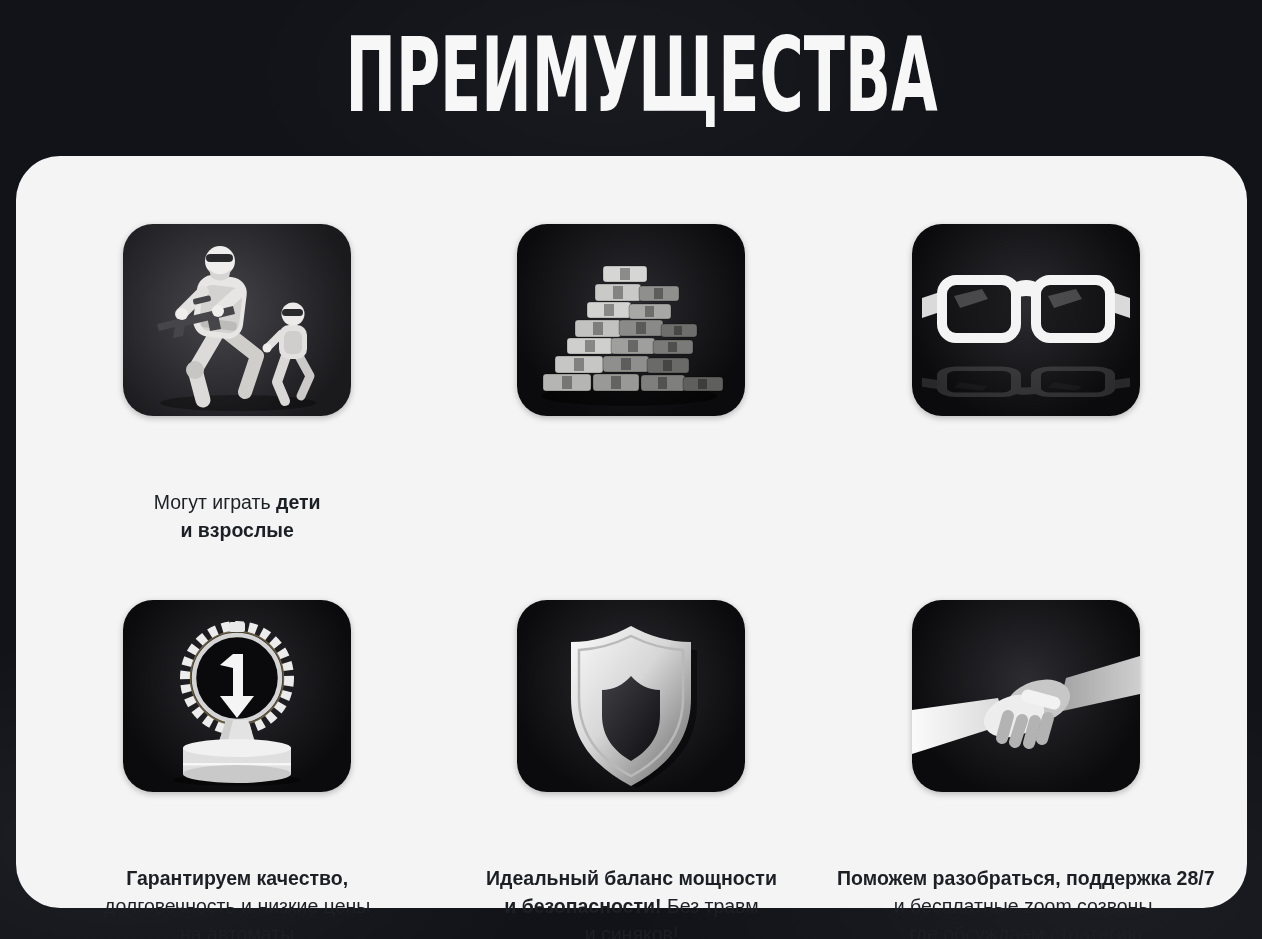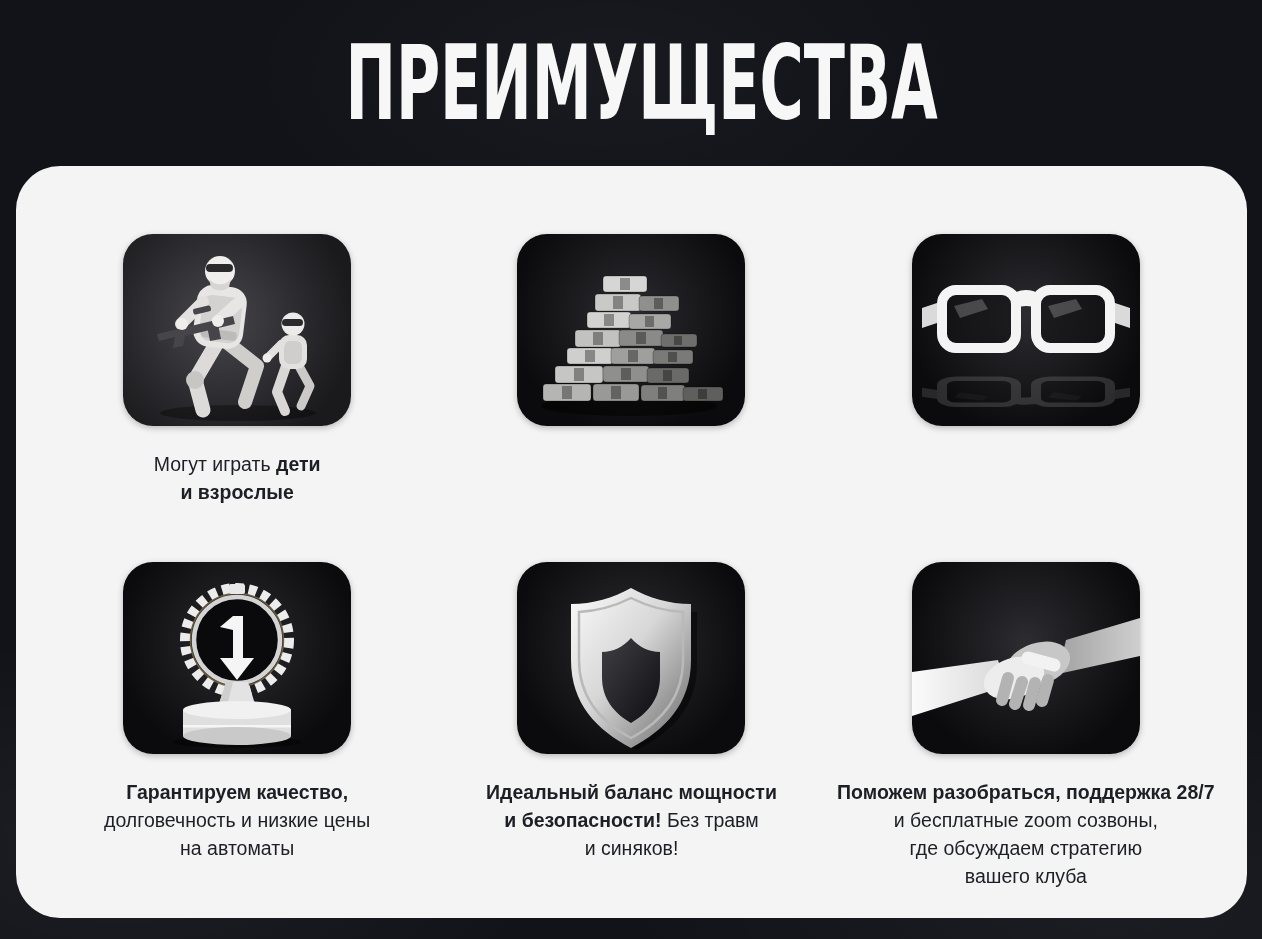--- a/index.html
+++ b/index.html
@@ -6,34 +6,34 @@
   body{
     width:1262px;height:939px;overflow:hidden;
     font-family:"Liberation Sans","DejaVu Sans",sans-serif;
     background:
       radial-gradient(620px 300px at 10% 90%, rgba(255,255,255,0.05), transparent 70%),
       radial-gradient(520px 260px at 48% 8%, rgba(255,255,255,0.03), transparent 70%),
       radial-gradient(700px 300px at 88% 96%, rgba(255,255,255,0.045), transparent 70%),
       #121318;
   }
   .title{
-    margin:8px;height:150px;display:flex;align-items:center;justify-content:center;
+    margin:0;height:150px;display:flex;align-items:center;justify-content:center;
     color:#f7f7f7;font-family:"DejaVu Sans","Liberation Sans",sans-serif;
     font-weight:700;font-size:104px;line-height:1;letter-spacing:0;padding-left:20px;
   }
   .title-inner{display:inline-block;transform:scaleX(0.58);transform-origin:50% 50%;white-space:nowrap;}
   .card{
     margin:6px 15px 0 16px;height:752px;background:#f4f4f5;border-radius:44px;
     box-sizing:border-box;padding:68px 24px 0;
   }
   .grid{
     display:grid;grid-template-columns:repeat(3,1fr);row-gap:56px;
     justify-items:center;
   }
-  figure.tile{margin:0;display:flex;flex-direction:column;align-items:center;width:100%;}
+  figure.tile{margin:0;display:flex;flex-direction:column;align-items:center;width:100%;gap:48px;}
   .tile-img{
     width:228px;height:192px;border-radius:30px;overflow:hidden;position:relative;
     background:radial-gradient(circle at 50% 42%, #2c2c31 0%, #0b0b0d 75%);
     box-shadow:0 2px 6px rgba(0,0,0,0.25);
   }
   .tile-img.lightbg{background:radial-gradient(circle at 42% 45%, #46464c 0%, #1a1a1d 80%);}
   .tile-img svg{display:block;width:100%;height:100%;}
   .caption{
     margin:24px 0 0;font-size:19.5px;line-height:28px;text-align:center;
     color:#1c1f24;white-space:pre-line;

